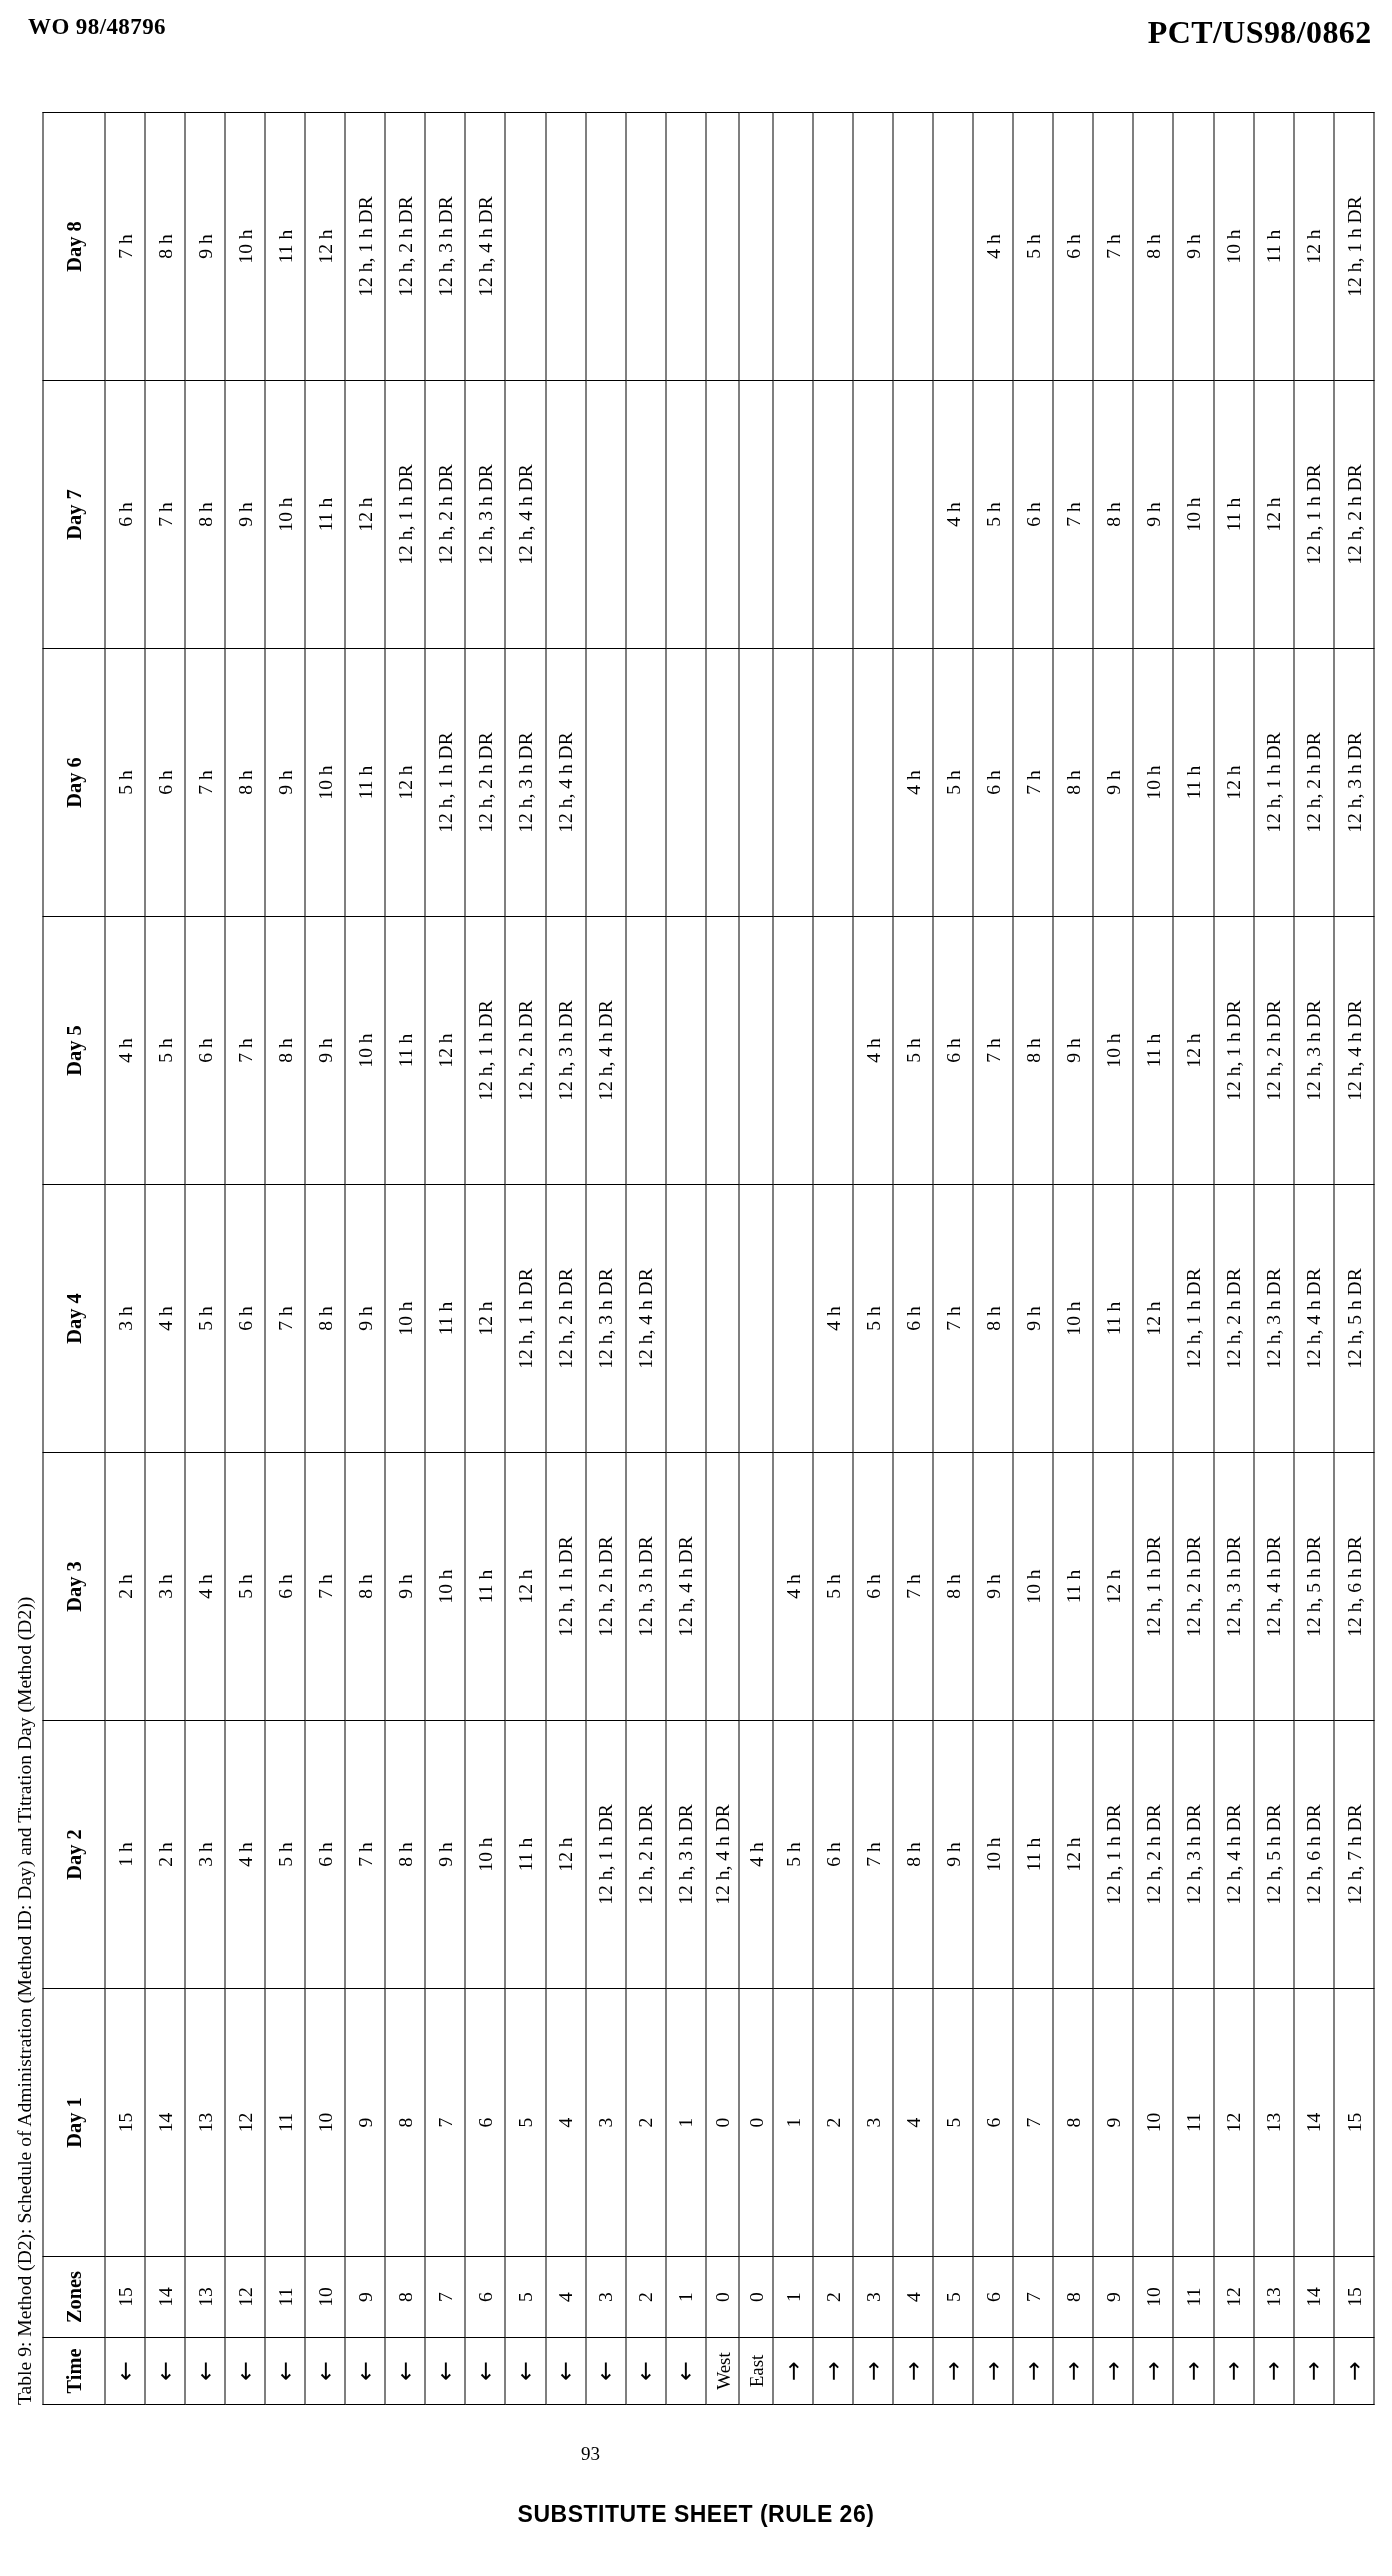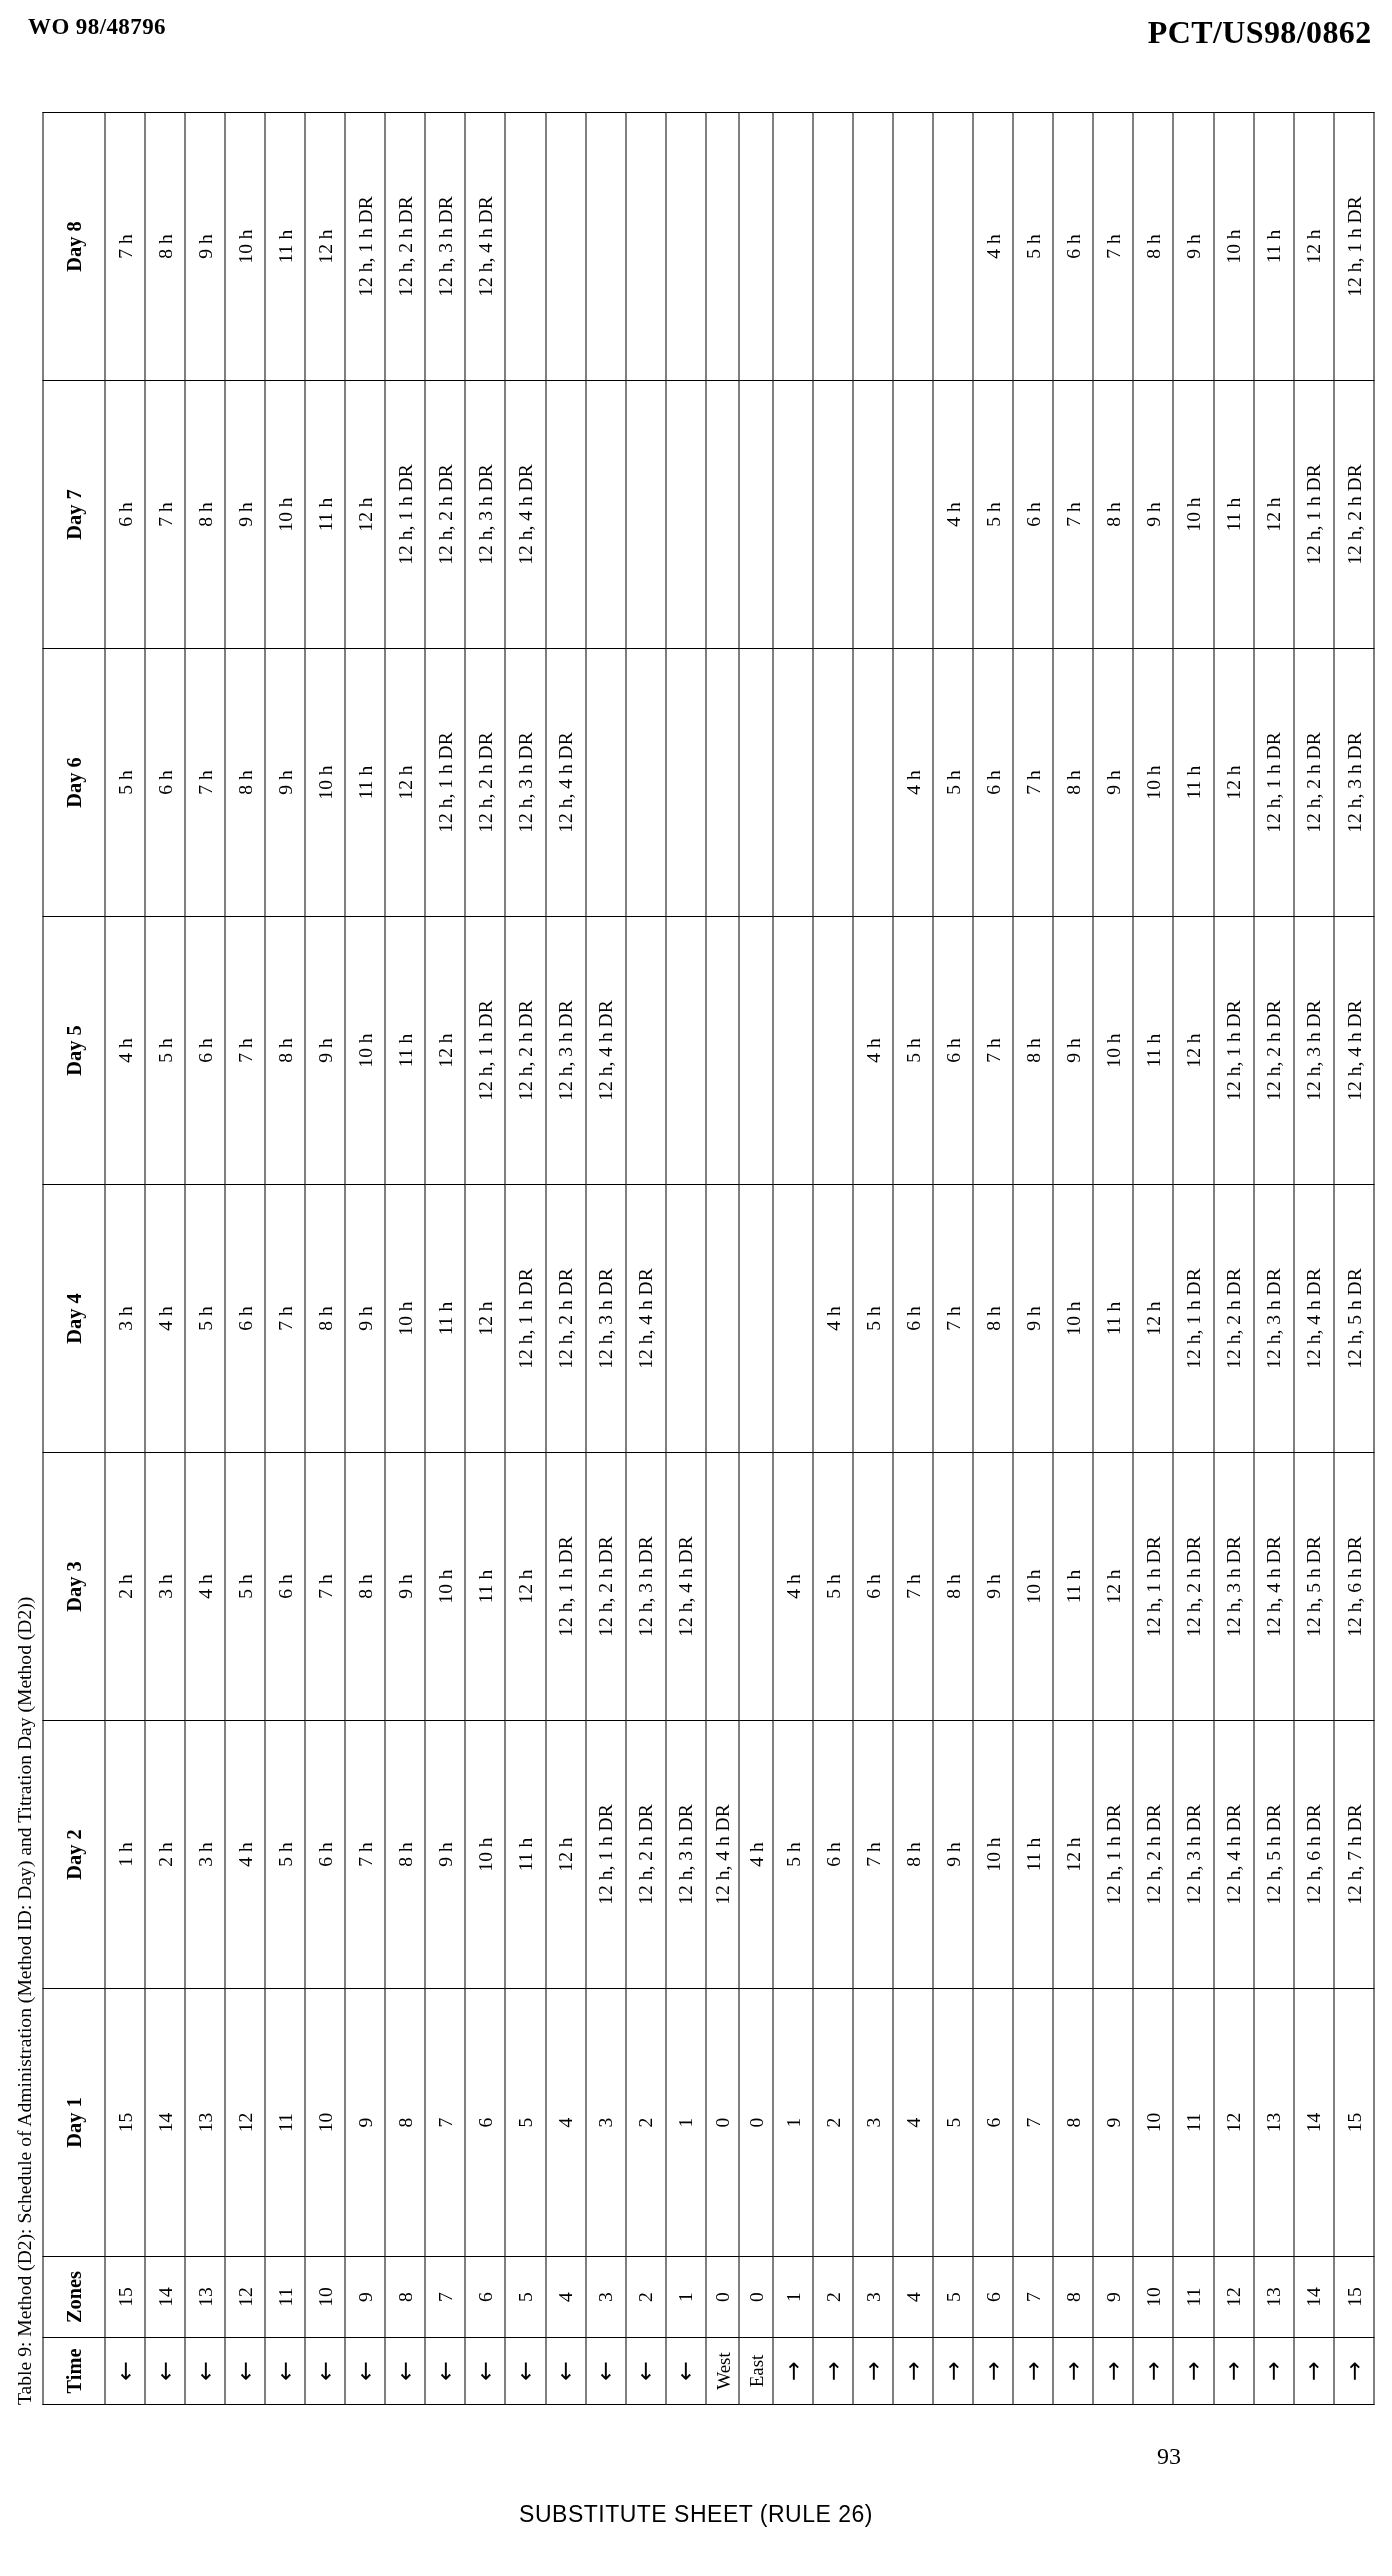--- a/index.html
+++ b/index.html
@@ -40,31 +40,31 @@
     font-size: 32px;
     letter-spacing: 0.4px;
   }
 
   
   .page-number {
     position: absolute;
     top: 2443px;
     left: 0;
     width: 1181px;
-    text-align: right;
-    font-size: 24px;
+    text-align: center;
+    font-size: 19px;
   }
   .substitute-sheet {
     position: absolute;
     top: 2501px;
     left: 0;
     width: 1392px;
     text-align: center;
     font-family: "Liberation Sans", sans-serif;
-    font-weight: normal;
+    font-weight: bold;
     font-size: 23px;
     letter-spacing: 0.5px;
   }
 
   
   .rot-stage {
     position: absolute;
     left: 15.7px;
     top: 141px;
     width: 1361px;

